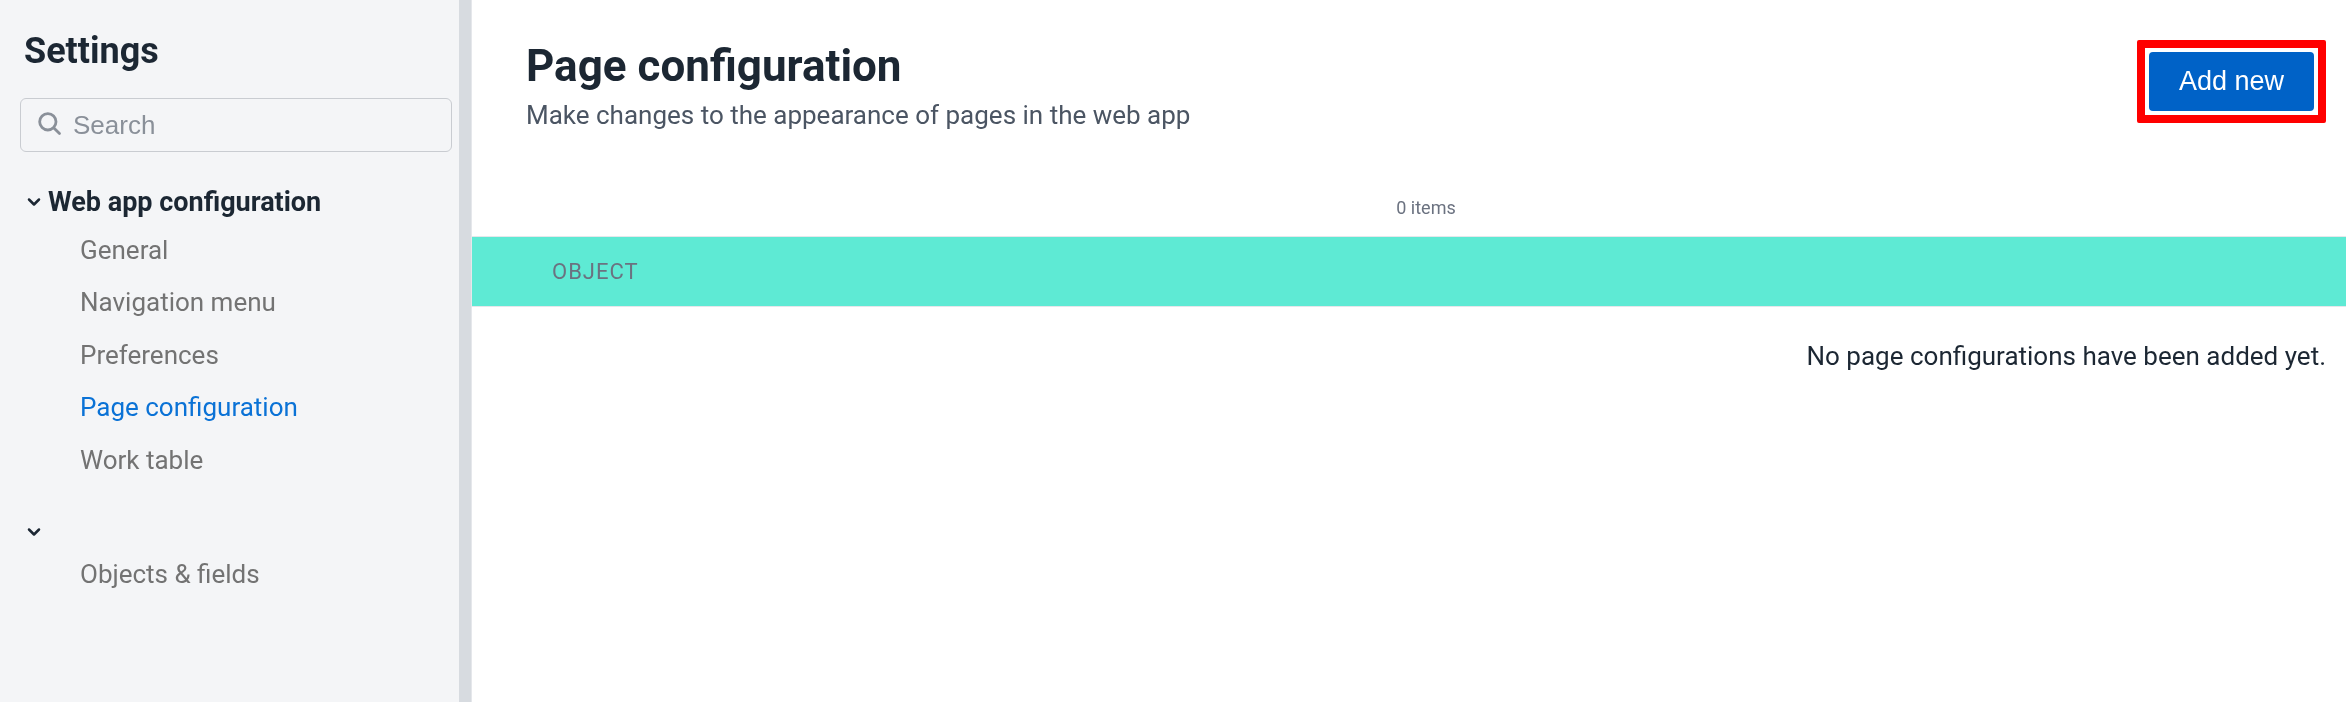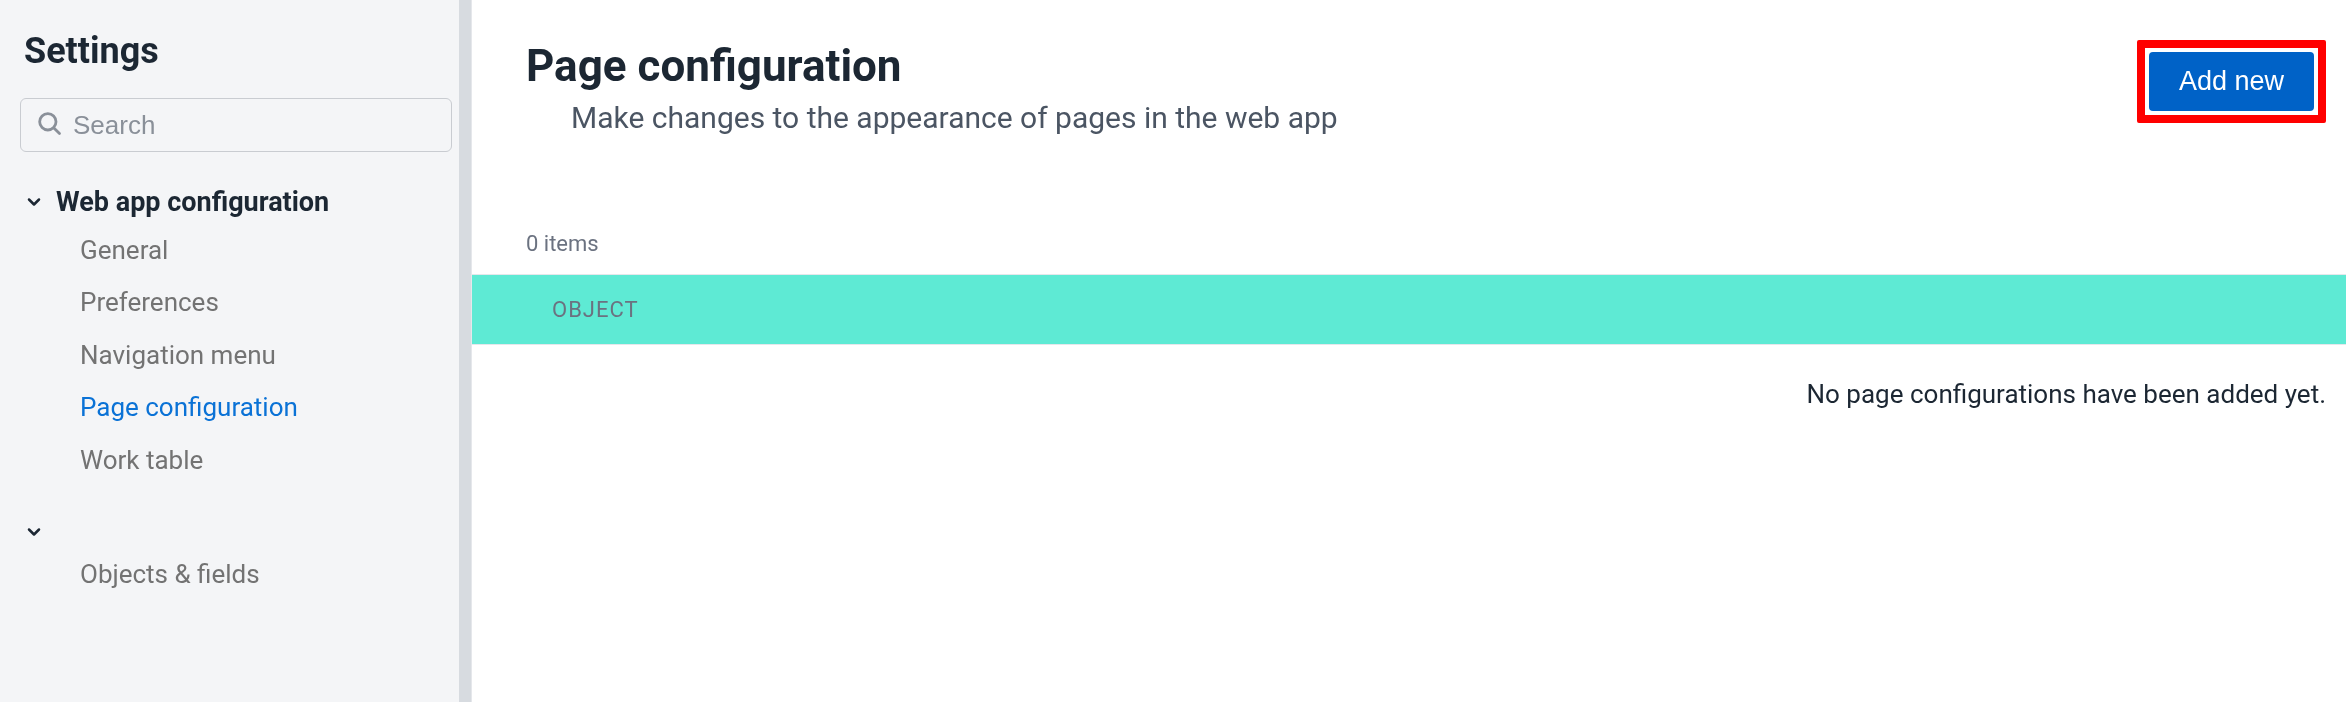--- a/index.html
+++ b/index.html
@@ -51,21 +51,21 @@
     font-size: 26px;
     color: #6b7280;
     margin-left: 10px;
     width: 100%;
   }
   .search-input::placeholder { color: #8a9099; }
   .nav-group { margin-bottom: 30px; }
   .nav-group-header {
     display: flex;
     align-items: center;
-    gap: 10px;
+    gap: 2px;
     font-size: 27px;
     font-weight: 700;
     color: #1c2733;
     padding: 6px 2px;
     cursor: pointer;
   }
   .nav-group-header .chev { width: 24px; display:flex; justify-content:center; }
   .nav-item {
     font-size: 26px;
     color: #737373;
@@ -84,45 +84,45 @@
     align-items: flex-start;
     justify-content: space-between;
   }
   .page-title {
     font-size: 44px;
     font-weight: 700;
     color: #1c2733;
     margin-bottom: 8px;
   }
   .page-subtitle {
-    font-size: 30px;
+    font-size: 26px;
     color: #4b5563;
-    margin-left: 45px;
   }
   .add-highlight {
     border: 8px solid #ff0000;
     padding: 4px;
     border-radius: 2px;
     display: inline-block;
   }
   .add-btn {
     background: #0062c7;
     color: #fff;
     font-size: 27px;
     font-weight: 500;
     border: none;
     border-radius: 4px;
     padding: 14px 30px;
     cursor: pointer;
   }
   .item-count {
-    font-size: 22px;
+    font-size: 18px;
     color: #6b7280;
-    margin-top: 96px;
+    margin-top: 67px;
     margin-bottom: 18px;
+    text-align: center;
   }
   .table-header {
     background: #5eead4;
     border-top: 1px solid #e5e7eb;
     border-bottom: 1px solid #e5e7eb;
     padding: 22px 0 22px 80px;
     font-size: 22px;
     letter-spacing: 1px;
     color: #6b7280;
     margin-left: -54px;
@@ -154,22 +154,22 @@
   <div class="nav-group">
     <div class="nav-group-header">
       <span class="chev">
         <svg width="20" height="20" viewBox="0 0 24 24" fill="none" stroke="#1c2733" stroke-width="3" stroke-linecap="round" stroke-linejoin="round">
             <polyline points="6 9 12 15 18 9"></polyline>
           </svg>
       </span>
       <span>Web app configuration</span>
     </div>
     <div class="nav-item">General</div>
+    <div class="nav-item">Navigation menu</div>
     <div class="nav-item">Preferences</div>
-    <div class="nav-item">Navigation menu</div>
     <div class="nav-item active">Page configuration</div>
     <div class="nav-item">Work table</div>
   </div>
 
   <div class="nav-group">
     <div class="nav-group-header">
       <span class="chev">
         <svg width="20" height="20" viewBox="0 0 24 24" fill="none" stroke="#1c2733" stroke-width="3" stroke-linecap="round" stroke-linejoin="round">
             <polyline points="6 9 12 15 18 9"></polyline>
           </svg>

